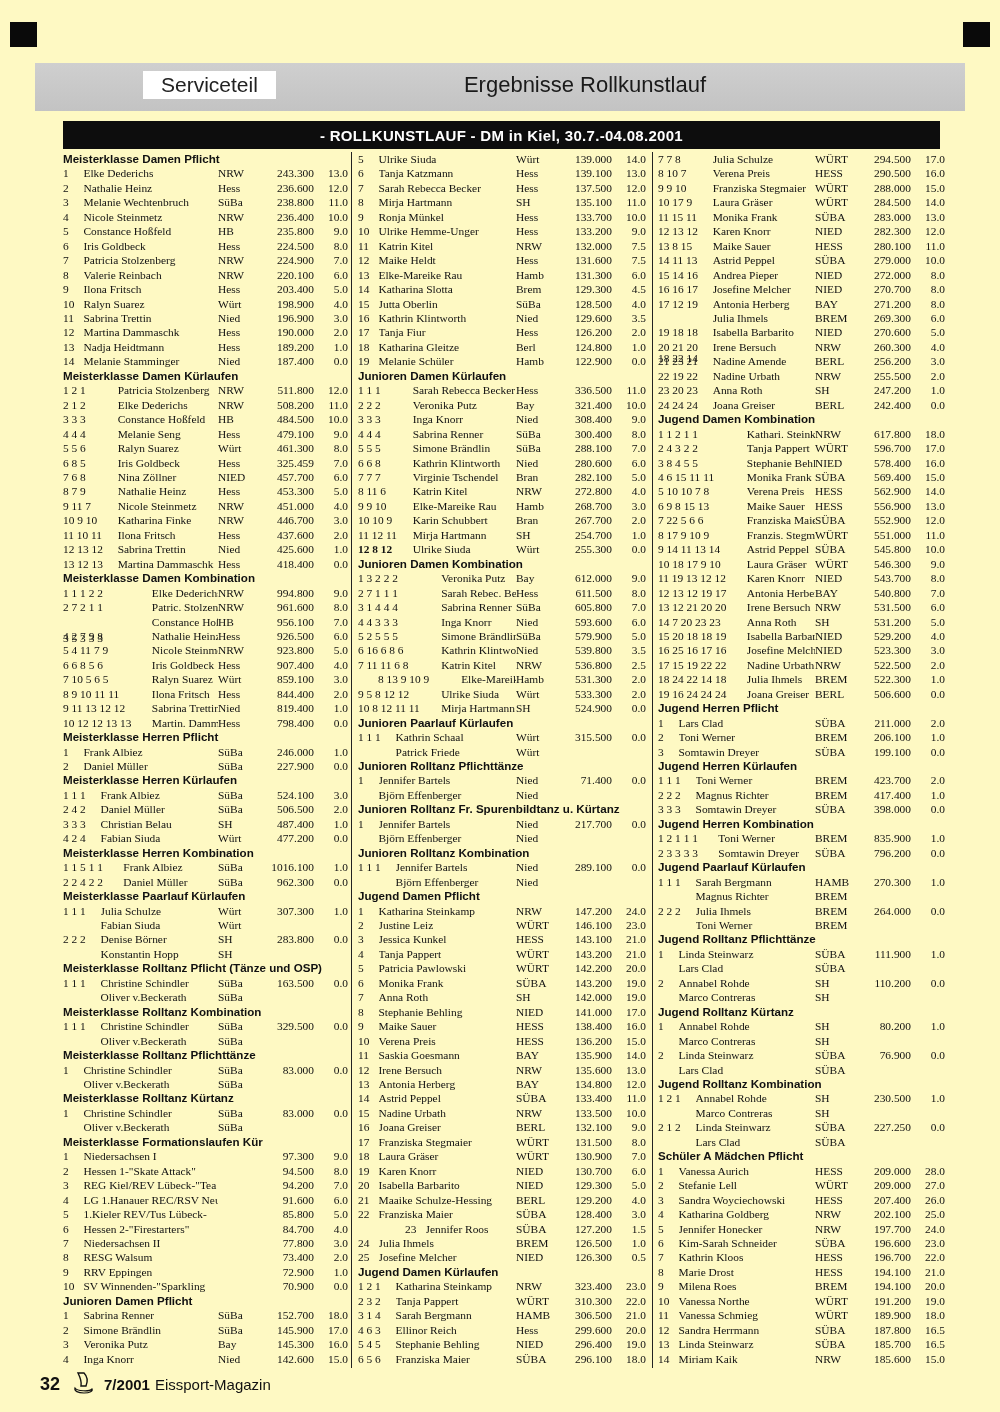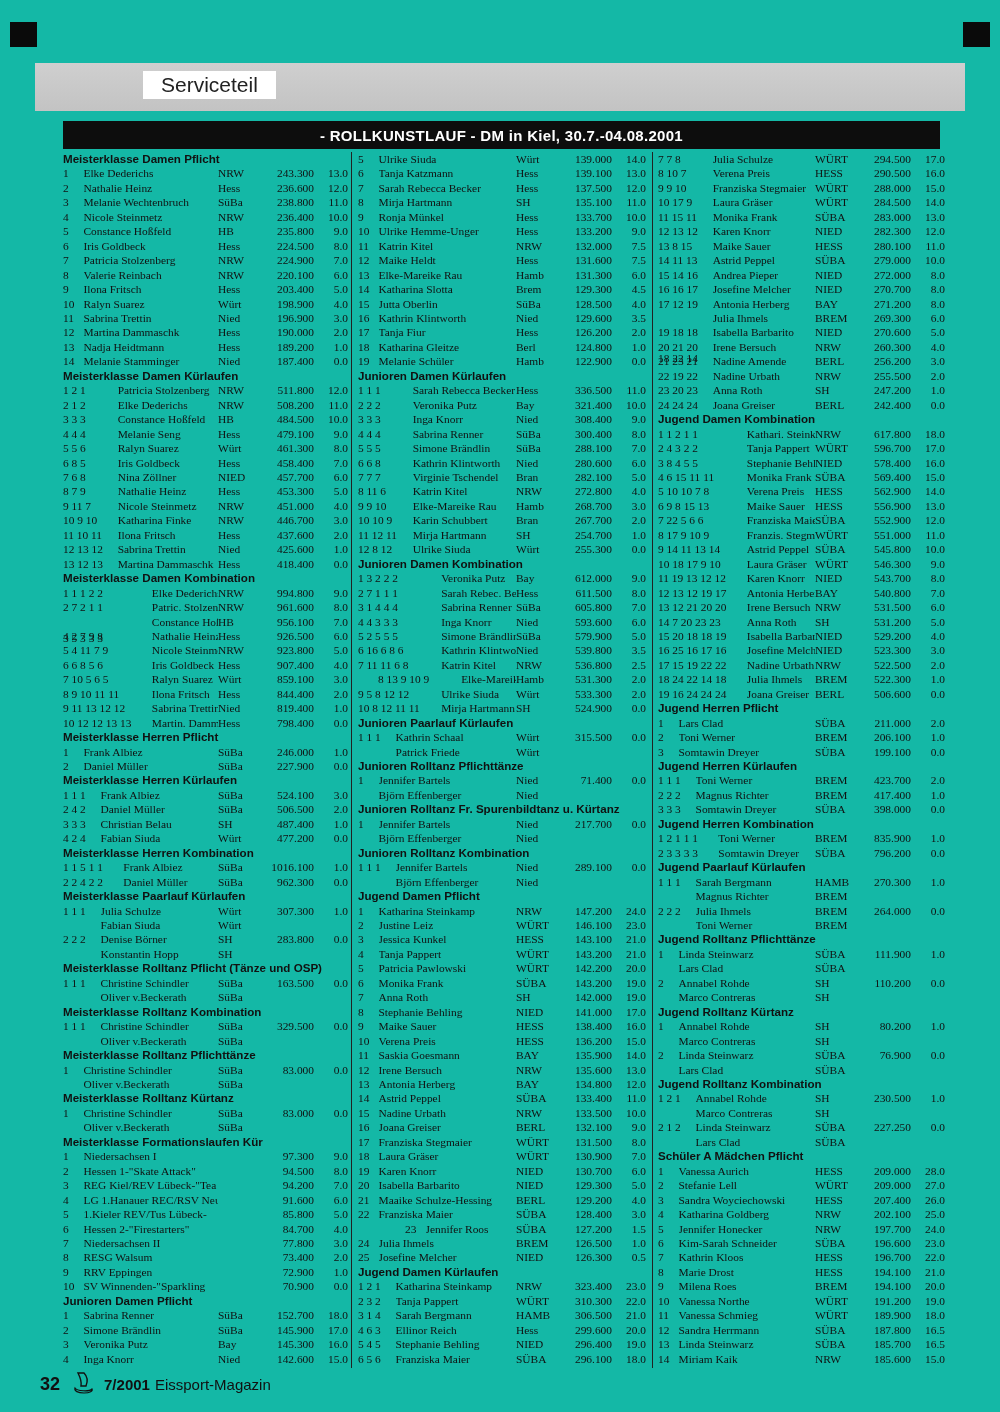--- a/index.html
+++ b/index.html
@@ -1,18 +1,18 @@
 <!DOCTYPE html>
 <html><head>
 <meta charset="utf-8">
 <style>
   html,body{margin:0;padding:0;}
   body{width:1000px;height:1412px;background:#f6f6f4;position:relative;
        font-family:"Liberation Serif",serif;color:#111;}
-  .page{position:absolute;inset:0;background:#14b8a6;}
+  .page{position:absolute;inset:0;background:#fef9c3;}
   .corner-mark{position:absolute;width:27px;height:25px;background:#0a0a0a;top:22px;}
   .corner-mark.left{left:10px;}
   .corner-mark.right{right:10px;}
   .header-band{position:absolute;left:35px;right:35px;top:63px;height:48px;
        background:linear-gradient(#cfcfcf,#c3c3c3);}
   .serviceteil-box{position:absolute;left:108px;top:8px;background:#fff;
        padding:2px 18px;font-family:"Liberation Sans",sans-serif;font-size:21px;color:#222;}
   .band-title{position:absolute;left:0;right:0;top:9px;text-align:center;
        font-family:"Liberation Sans",sans-serif;font-size:22px;color:#1a1a1a;
        padding-left:170px;}
@@ -44,20 +44,21 @@
 </head>
 <body>
 
 <div class="page">
 
   <div class="corner-mark left"></div>
   <div class="corner-mark right"></div>
 
   <div class="header-band">
     <div class="serviceteil-box">Serviceteil</div>
+    <div class="band-title">Ergebnisse Rollkunstlauf</div>
   </div>
 
   <div class="banner">- ROLLKUNSTLAUF -  DM in Kiel, 30.7.-04.08.2001</div>
 
   <div class="results">
     <div class="col col1">
         <div class="sec-title">Meisterklasse Damen Pflicht</div>
         <div class="row">
           <span class="c-nums" style="width: 3.6ch;">1</span>
           <span class="c-name">Elke Dederichs</span>
@@ -189,21 +190,21 @@
           <span class="c-nums" style="width: 9.6ch;">5 5 6</span>
           <span class="c-name">Ralyn Suarez</span>
           <span class="c-reg">Würt</span>
           <span class="c-score">461.300</span>
           <span class="c-pts">8.0</span>
         </div>
         <div class="row">
           <span class="c-nums" style="width: 9.6ch;">6 8 5</span>
           <span class="c-name">Iris Goldbeck</span>
           <span class="c-reg">Hess</span>
-          <span class="c-score">458.400</span>
+          <span class="c-score">325.459</span>
           <span class="c-pts">7.0</span>
         </div>
         <div class="row">
           <span class="c-nums" style="width: 9.6ch;">7 6 8</span>
           <span class="c-name">Nina Zöllner</span>
           <span class="c-reg">NIED</span>
           <span class="c-score">457.700</span>
           <span class="c-pts">6.0</span>
         </div>
         <div class="row">
@@ -747,21 +748,21 @@
           <span class="c-pts">2.0</span>
         </div>
         <div class="row">
           <span class="c-nums" style="width: 9.6ch;">11 12 11</span>
           <span class="c-name">Mirja Hartmann</span>
           <span class="c-reg">SH</span>
           <span class="c-score">254.700</span>
           <span class="c-pts">1.0</span>
         </div>
         <div class="row">
-          <span class="c-nums" style="width: 9.6ch;">12 8 12</span>
+          <span class="c-nums" style="width: 9.6ch; font-weight: bold;">12 8 12</span>
           <span class="c-name">Ulrike Siuda</span>
           <span class="c-reg">Würt</span>
           <span class="c-score">255.300</span>
           <span class="c-pts">0.0</span>
         </div>
         <div class="sec-title">Junioren Damen Kombination</div>
         <div class="row">
           <span class="c-nums" style="width: 14.6ch;">1 3 2 2 2</span>
           <span class="c-name">Veronika Putz</span>
           <span class="c-reg">Bay</span>

